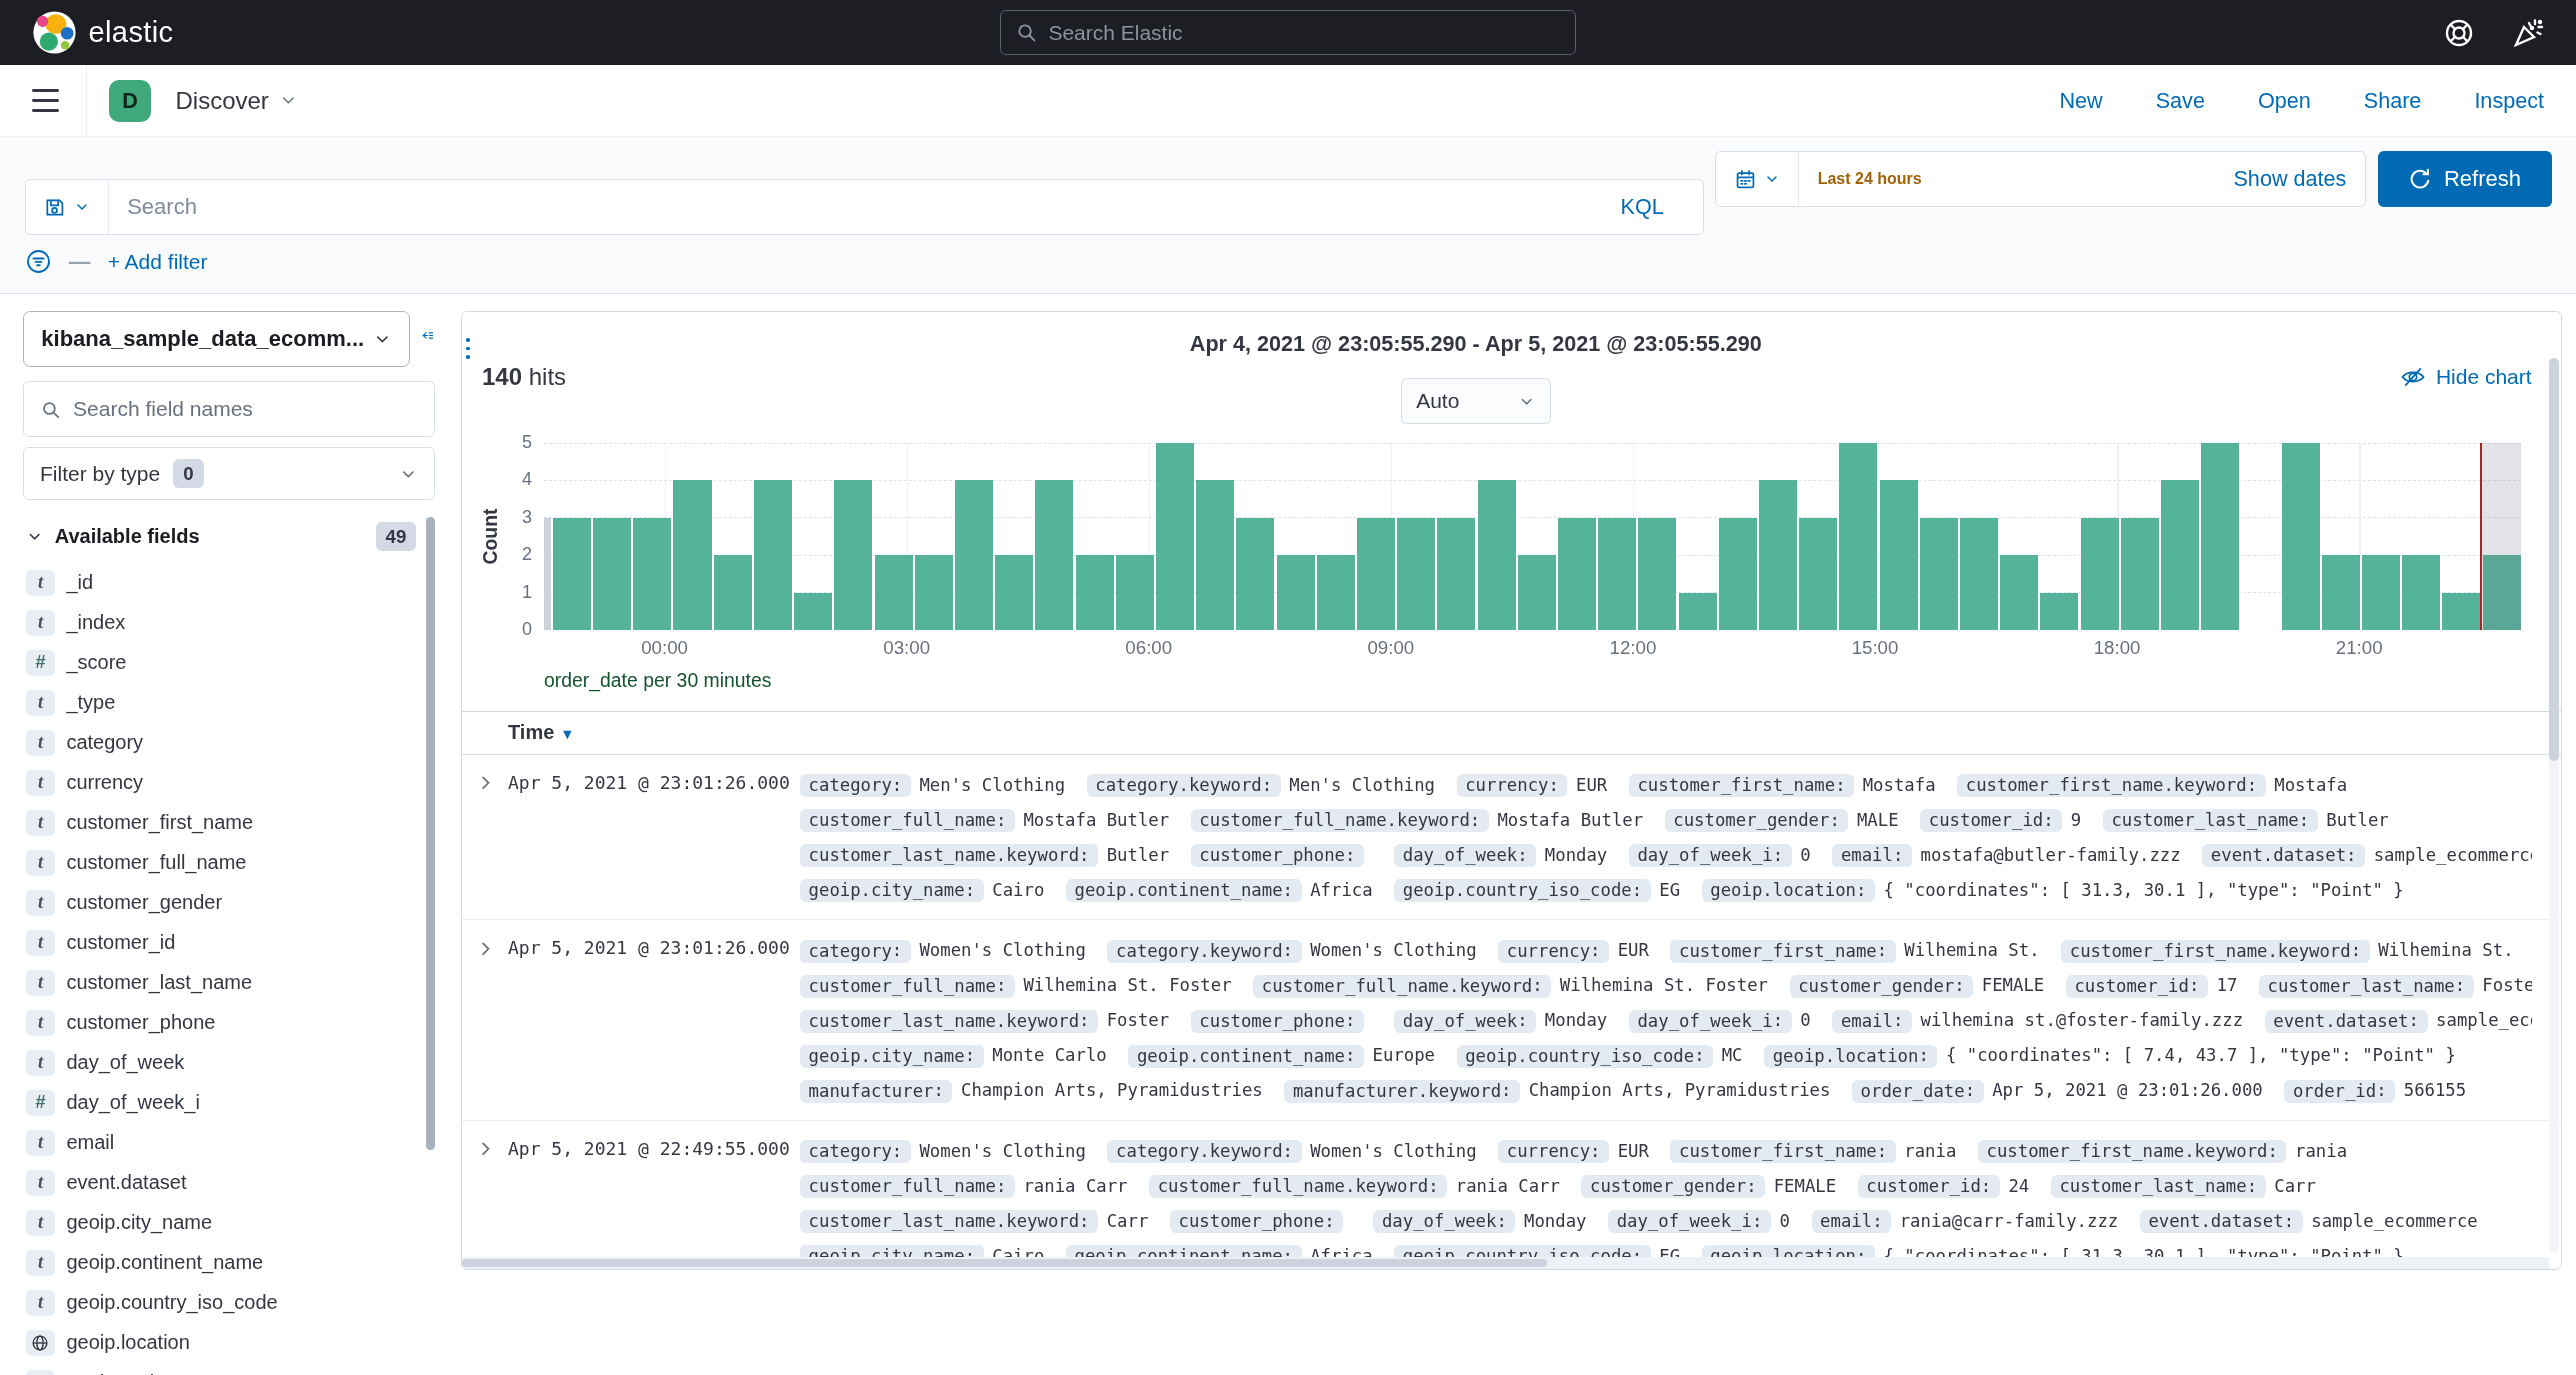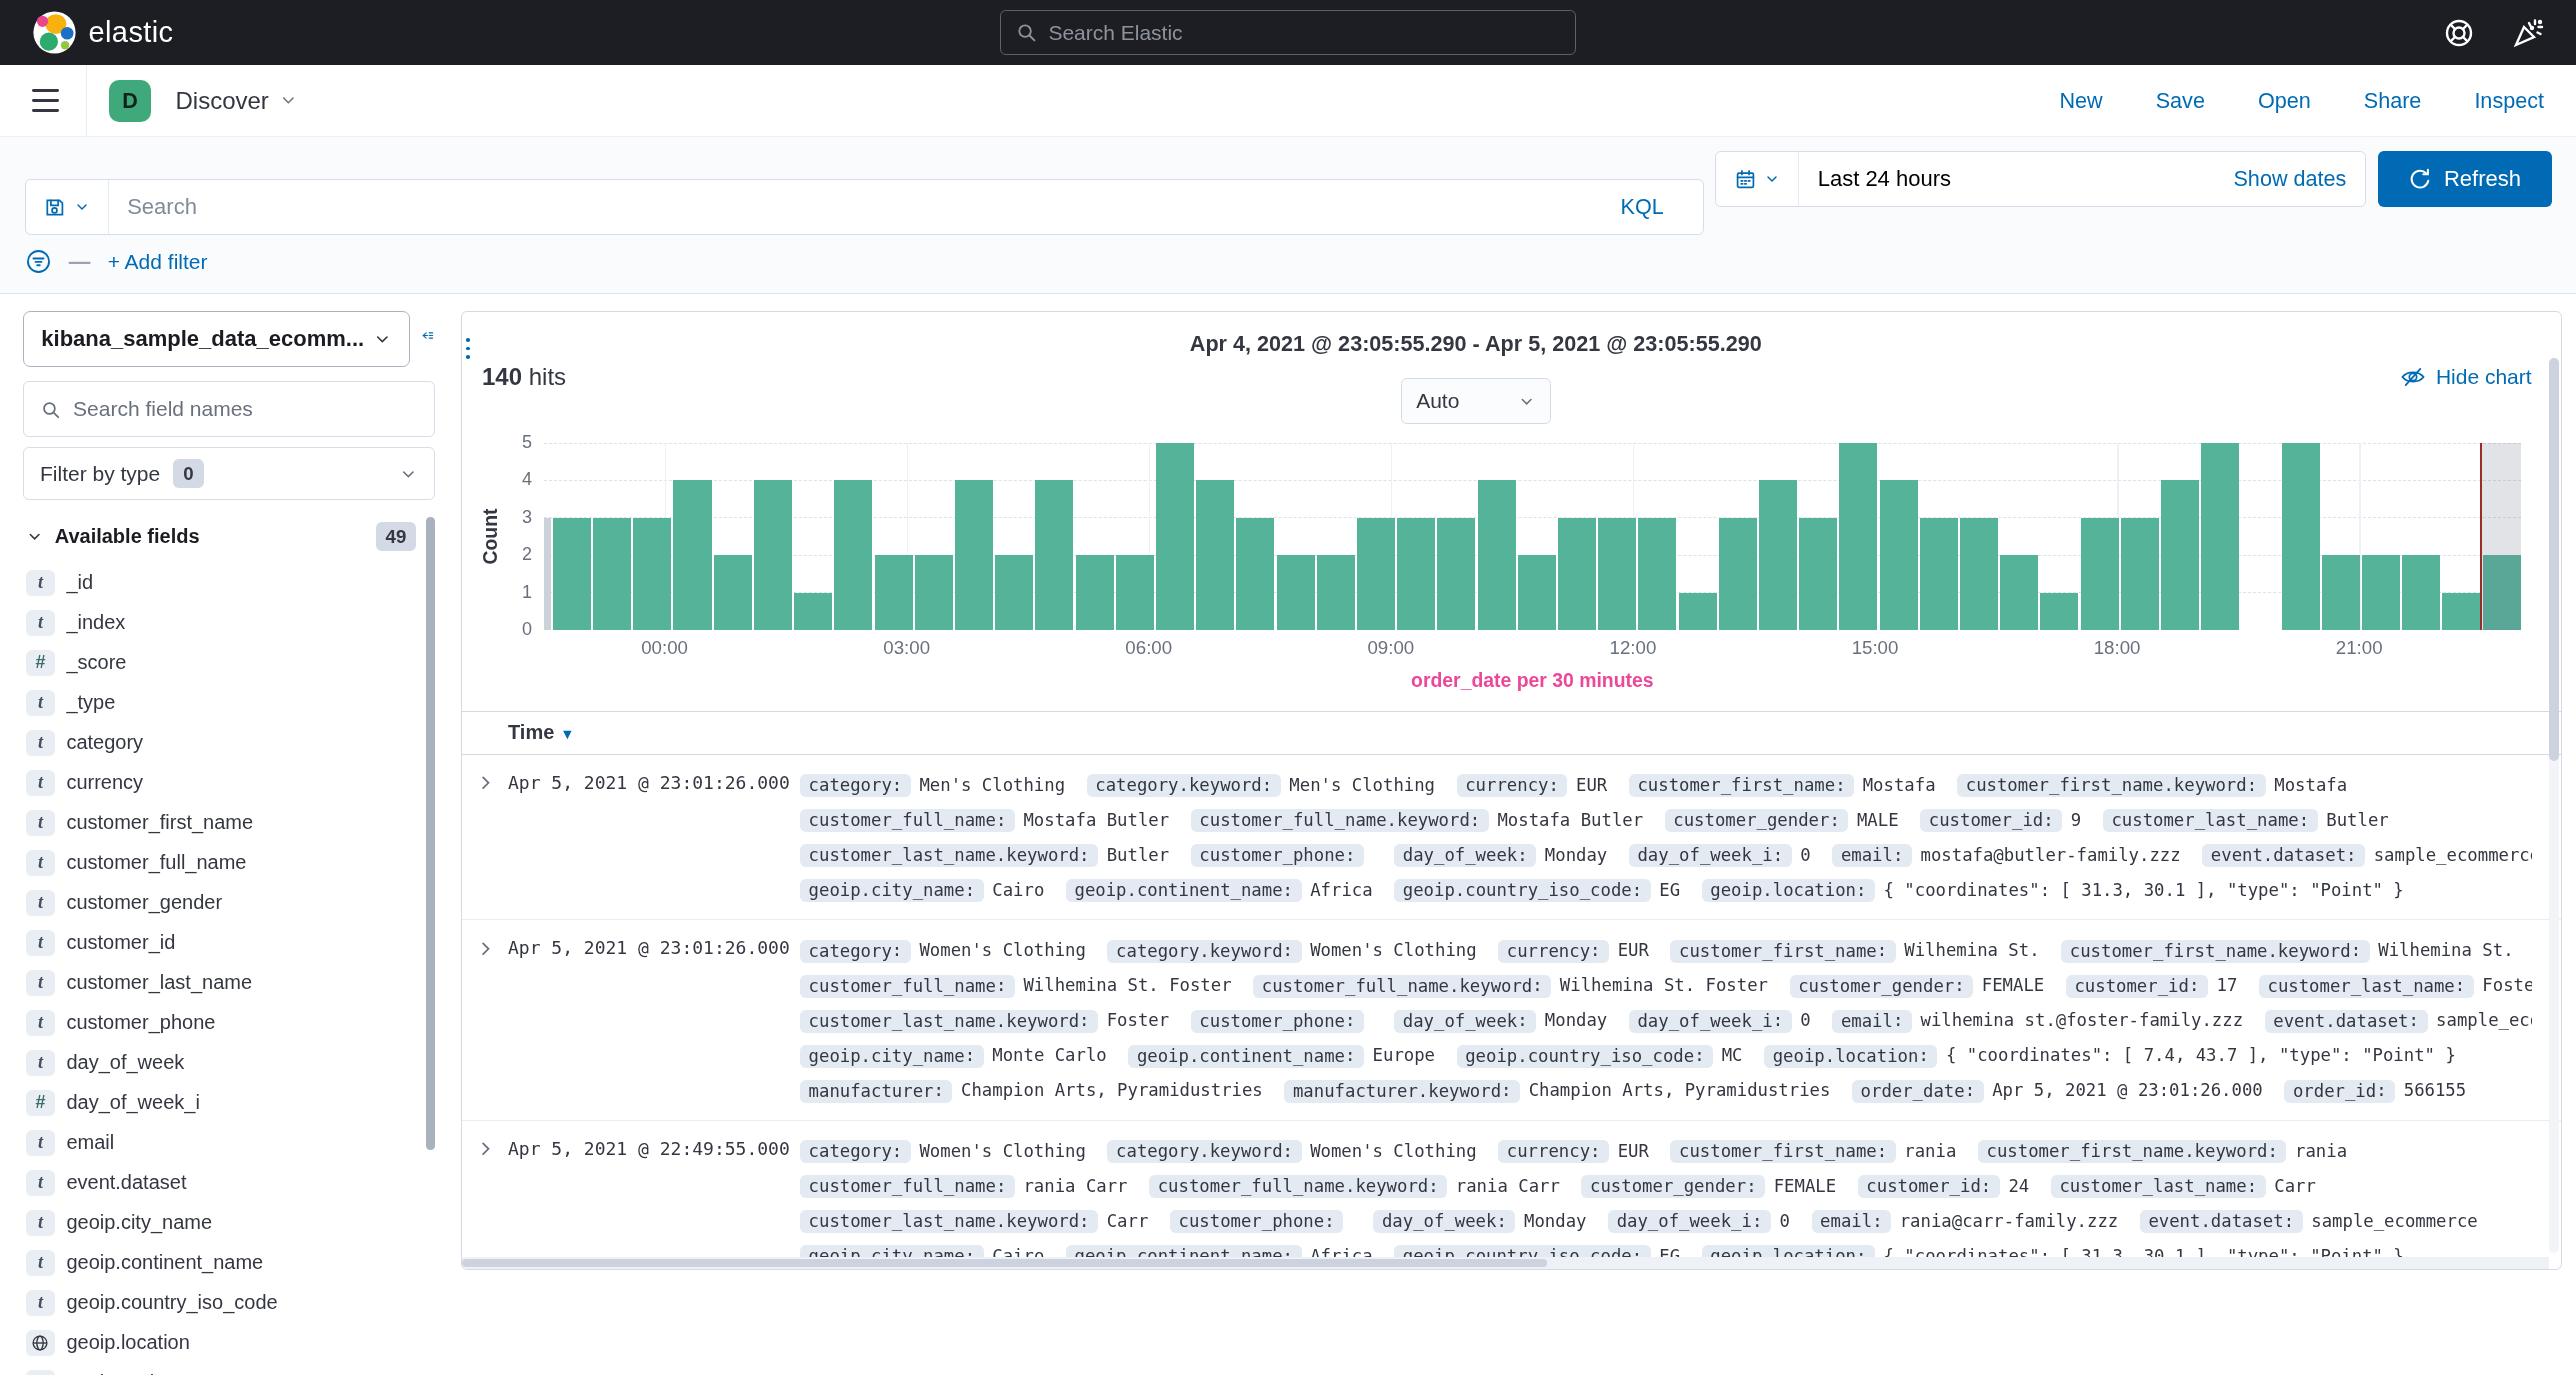--- a/index.html
+++ b/index.html
@@ -40,21 +40,21 @@
     border:1.4px solid #d6dce8; border-radius:5.8px; height:56px; overflow:hidden; }
   .qgroup.grow { flex:1;margin-top:28px; }
   .seg { display:flex; align-items:center; justify-content:center; gap:7.2px;
     width:83px; height:100%; border-right:1.4px solid #e4e9f2; color:#006bb4; flex:none; }
   .qsearch { flex:1; display:flex; align-items:center; padding:0 18.7px; }
   .qsearch input { flex:1; border:none; outline:none; font-size:22px; color:#343741;
     font-family:inherit; background:transparent; }
   .qsearch input::placeholder { color:#808b9b; }
   .kql { color:#006bb4; font-size:21.6px; padding-right:20px; cursor:pointer; }
   .dategroup { width:651px; }
-  .range-txt { font-size:22px; color:#000000; padding-left:18.7px; }
+  .range-txt { font-size:16px; color:#a16207; padding-left:18.7px;font-weight:bold; }
   .show-dates { margin-left:auto; color:#006bb4; font-size:21.6px; padding-right:18.7px; cursor:pointer; }
   .refresh-btn { width:174px; height:56px; background:#006bb4; border:none; border-radius:5.8px;
     color:#fff; font-size:22px; font-family:inherit; display:flex; align-items:center;
     justify-content:center; gap:11.5px; cursor:pointer; }
 
   
   .filter-row { background:#fafbfd; display:flex; align-items:center; gap:14.4px;
     padding:13px 24.5px 17.3px 24.5px; border-bottom:1.4px solid #dde3ee; }
   .filter-ico { color:#006bb4; }
   .dash { color:#9aa3b1; font-size:21.6px; font-weight:700; margin:0 2.9px; }
@@ -118,21 +118,21 @@
   .plot { grid-row:1; grid-column:3; position:relative; }
   .hgrid { position:absolute; left:0; right:0; height:0; border-top:1.4px dashed #dce2ec; z-index:0; }
   .vgrid { position:absolute; top:0; bottom:0; width:1.4px; background:#edf0f6; z-index:0; }
   .bars { position:absolute; inset:0; display:flex; align-items:flex-end; z-index:1; }
   .bar-sliver { flex:none; width:7.2px; background:#ccd2dc; }
   .bar { flex:1; background:#54b399; margin-left:2.2px; }
   .marker-zone { position:absolute; top:0; bottom:0; right:0; background:rgba(120,129,144,.22);
     border-left:2.9px solid #9b2d26; z-index:2; }
   .xlabels { grid-row:2; grid-column:3; position:relative; }
   .xlabel { position:absolute; top:7.2px; transform:translateX(-50%); font-size:18.7px; color:#69707d; }
-  .xaxis-title { text-align:center; font-weight:700; font-size:19.4px; color:#ec4899;
+  .xaxis-title { font-weight:400; font-size:19.4px; color:#14532d;
     margin:7.2px 40px 0 82px; }
 
   
   .tbl { margin-top:18.7px; }
   .thead { display:flex; align-items:center; height:44px; border-top:1.4px solid #d3dae6;
     border-bottom:1.4px solid #d3dae6; }
   .col-exp { width:46px; flex:none; padding-left:13px; }
   .col-time { width:292px; flex:none; }
   .col-doc { flex:1; padding-right:29px; overflow:hidden; }
   .th { font-weight:700; font-size:20px; color:#343741; }

